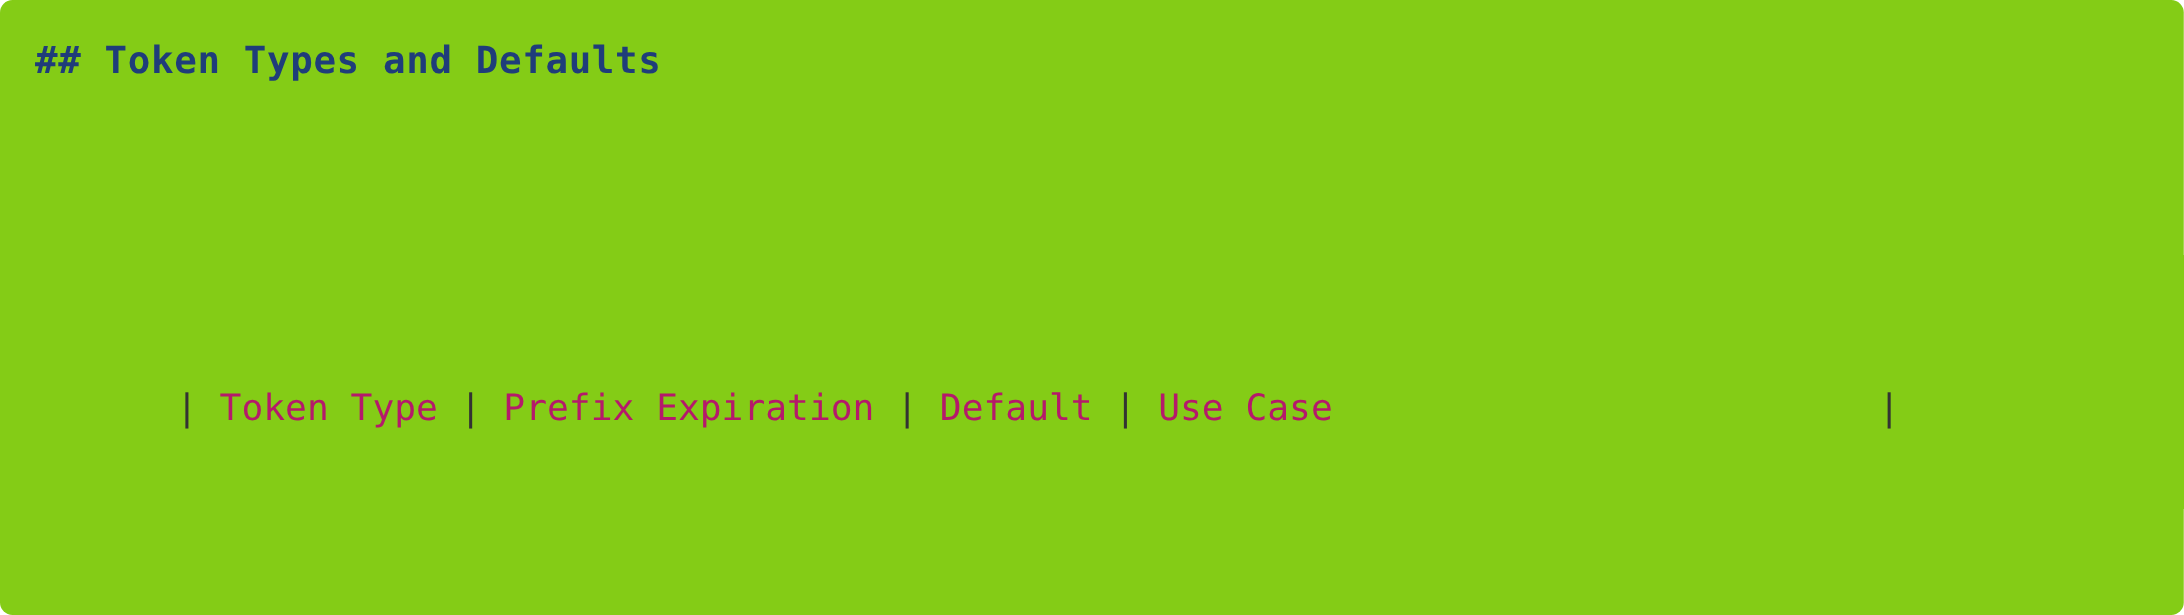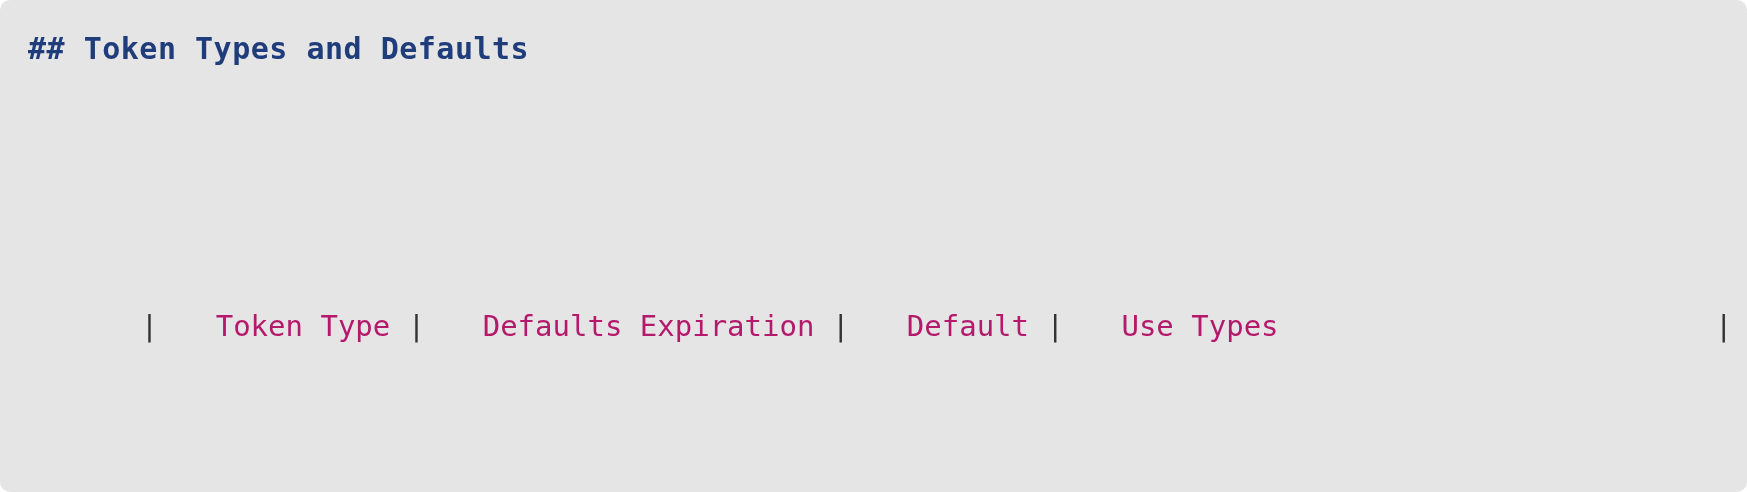--- a/index.html
+++ b/index.html
@@ -12,21 +12,21 @@
     background: #ffffff;
     font-family: "DejaVu Sans Mono", "Liberation Mono", monospace;
     overflow: hidden;
   }
   .md-card {
     position: absolute;
     left: 0;
     top: 0;
     width: 1747px;
     height: 492px;
-    background: #e5e5e5;
+    background: #84cc16;
     border-radius: 10px;
     box-sizing: border-box;
     padding: 26px 0 0 26px;
   }
   .heading {
     font-size: 30px;
     font-weight: bold;
     color: #1f3d7a;
     letter-spacing: 0.5px;
     line-height: 1.0;
@@ -46,34 +46,33 @@
   .code-line {
     white-space: pre;
     display: block;
     height: 48.5px;
   }
   .pipe {
     color: #333333;
   }
   .th {
     color: #b5196b;
-    margin-left: 40px;
   }
 </style>
 </head>
 <body>
 
 <div class="md-card">
 
   <div class="heading">## Token Types and Defaults</div>
 
   <div class="code-block">
 
     <span class="code-line">
-      <span class="pipe">| </span><span class="th">Token Type</span><span class="pipe"> | </span><span class="th">Defaults Expiration</span><span class="pipe"> | </span><span class="th">Default</span><span class="pipe"> | </span><span class="th">Use Types</span><span class="pipe">                         |</span>
+      <span class="pipe">| </span><span class="th">Token Type</span><span class="pipe"> | </span><span class="th">Prefix Expiration</span><span class="pipe"> | </span><span class="th">Default</span><span class="pipe"> | </span><span class="th">Use Case</span><span class="pipe">                         |</span>
     </span>
 
     <span class="code-line">
       
     </span>
 
     
 
     
 

